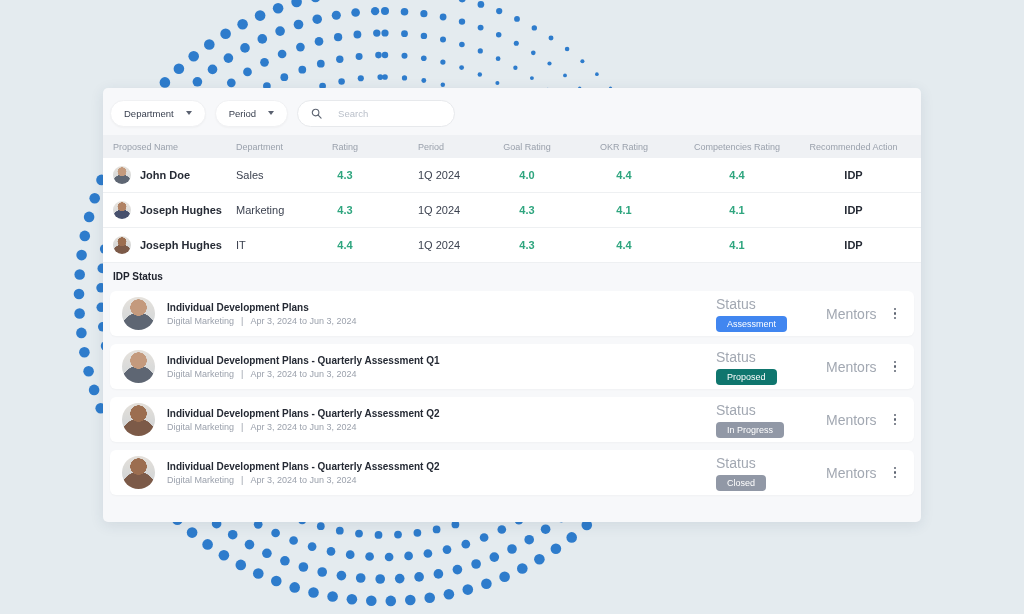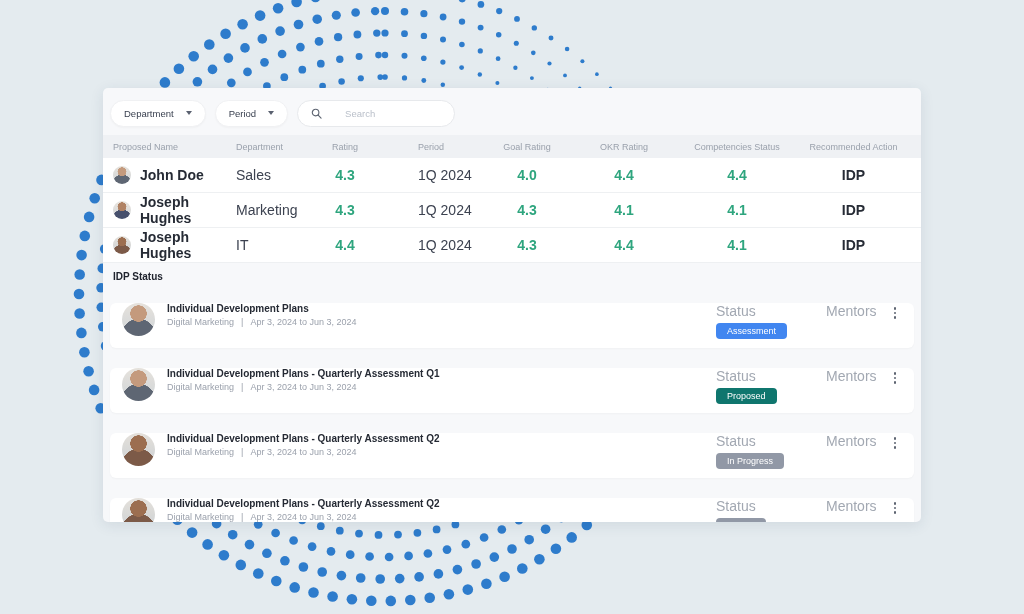--- a/index.html
+++ b/index.html
@@ -21,38 +21,38 @@
 
   
   .toolbar{display:flex;align-items:center;gap:9px;padding:12px 10px 0 7px;height:26px}
   .filter-btn{
     display:flex;align-items:center;gap:12px;background:#fff;
     border:1px solid #f0f1f3;border-radius:14px;height:25px;padding:0 13px;
     font-size:9.5px;color:#3a4150;cursor:pointer;box-shadow:0 1px 2px rgba(0,0,0,.03);
   }
   .caret{width:0;height:0;border-left:3.5px solid transparent;border-right:3.5px solid transparent;border-top:4px solid #5a6170}
   .search-box{
-    display:flex;align-items:center;gap:21px;background:#fff;
+    display:flex;align-items:center;gap:14px;background:#fff;
     border:1px solid #e7e9ec;border-radius:14px;height:25px;padding:0 13px;width:130px;
   }
   .search-box input{
     border:none;outline:none;font-size:9.5px;color:#3a4150;width:100%;
     font-family:"Liberation Sans",sans-serif;background:transparent;
   }
   .search-box input::placeholder{color:#b9bfc9}
 
   
   .report-title{margin:12px 0 0 10px;font-size:11px;font-weight:bold;color:#20242e}
   .t-grid{
     display:grid;
     grid-template-columns:123px 64px 90px 90px 94px 100px 126px 1fr;
     align-items:center;padding:0 10px;
   }
   .thead{height:23px;background:#eff1f4;margin-top:9px;font-size:9px;color:#9aa1ac}
-  .trow{height:34px;background:#fff;border-bottom:1px solid #eef0f2;font-size:14px;color:#3c4250}
+  .trow{height:34px;background:#fff;border-bottom:1px solid #eef0f2;font-size:11px;color:#3c4250}
   .c-rating,.c-goal,.c-okr,.c-comp{text-align:center}
   .c-period{padding-left:28px}
   .c-action{text-align:center;padding-right:4px}
   .emp-cell{display:flex;align-items:center;gap:9px;font-weight:bold;color:#262b35}
   .rating-val{font-weight:bold}
   .action-val{font-weight:bold;color:#262b35}
 
   
   .avatar{
     border-radius:50%;flex:0 0 auto;
@@ -70,22 +70,22 @@
       radial-gradient(circle at 50% 100%, #7c5a48 0 46%, rgba(0,0,0,0) 47%),
       linear-gradient(#e4e0da,#ccd1d5);}
   .av-sm{width:18px;height:18px}
   .av-md{width:33px;height:33px}
   .av-xs{width:20px;height:20px}
 
   
   .idp-head{height:26px;display:flex;align-items:center;padding:0 10px;font-size:10px;font-weight:bold;color:#20242e}
   .idp-list{padding:2px 7px 0;display:flex;flex-direction:column;gap:8px}
   .idp-row{
-    background:#fff;border-radius:6px;height:45px;display:flex;align-items:flex-start;
-    padding:0 12px;box-shadow:0 1px 2px rgba(0,0,0,.03);margin-top:12px;
+    background:#fff;border-radius:6px;height:45px;display:flex;align-items:center;
+    padding:0 12px;box-shadow:0 1px 2px rgba(0,0,0,.03);
   }
   .idp-info{margin-left:12px;flex:1;min-width:0}
   .idp-title{font-size:10px;font-weight:bold;color:#252a34}
   .idp-sub{font-size:9px;color:#9ba1ac;margin-top:3px;display:flex;gap:7px;align-items:center}
   .block-label{font-size:14px;color:#a2a8b2}
   .status-block{width:112px;padding-left:18px;box-sizing:border-box}
   .badge{display:inline-block;border-radius:4px;color:#fff;font-size:9px;padding:3px 11px;margin-top:4px}
   .mentors-block{width:78px;padding-left:16px;box-sizing:border-box}
   .mentors-block .avatar{margin-top:3px}
   .kebab{width:14px;display:flex;flex-direction:column;align-items:center;gap:2px;cursor:pointer;padding:4px 0}
@@ -605,21 +605,21 @@
   </div>
 
 
   <div class="t-grid thead">
     <span class="c-emp">Proposed Name</span>
     <span class="c-dept">Department</span>
     <span class="c-rating">Rating</span>
     <span class="c-period">Period</span>
     <span class="c-goal">Goal Rating</span>
     <span class="c-okr">OKR Rating</span>
-    <span class="c-comp">Competencies Status</span>
+    <span class="c-comp">Competencies Rating</span>
     <span class="c-action">Recommended Action</span>
   </div>
 
   <div class="t-grid trow">
     <span class="emp-cell">
         <span class="avatar av-sm"></span>
         <span>John Doe</span>
       </span>
     <span>Sales</span>
     <span class="c-rating rating-val" style="color: rgb(46, 165, 126);">4.3</span>

